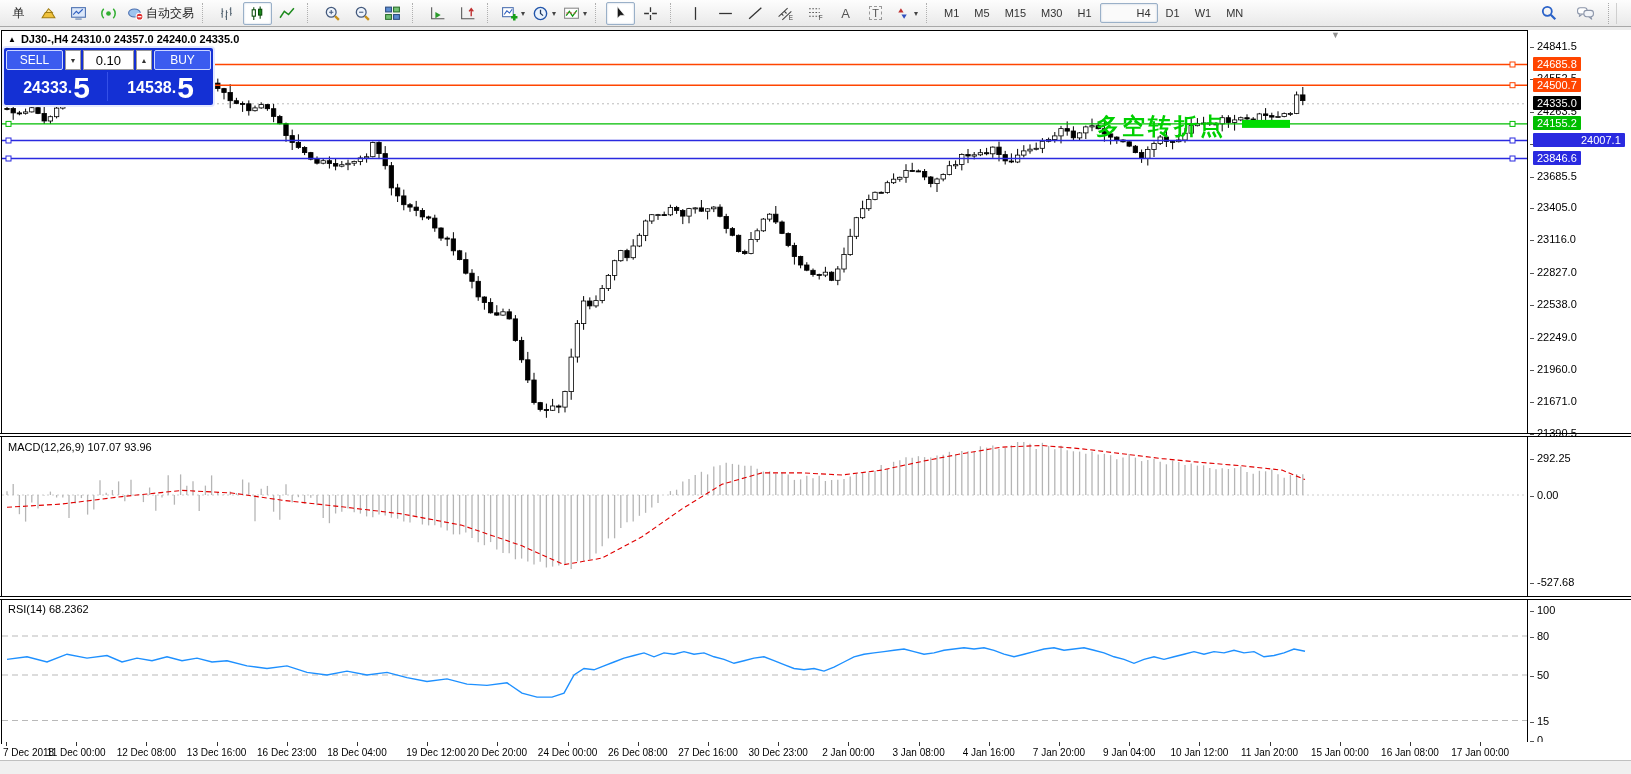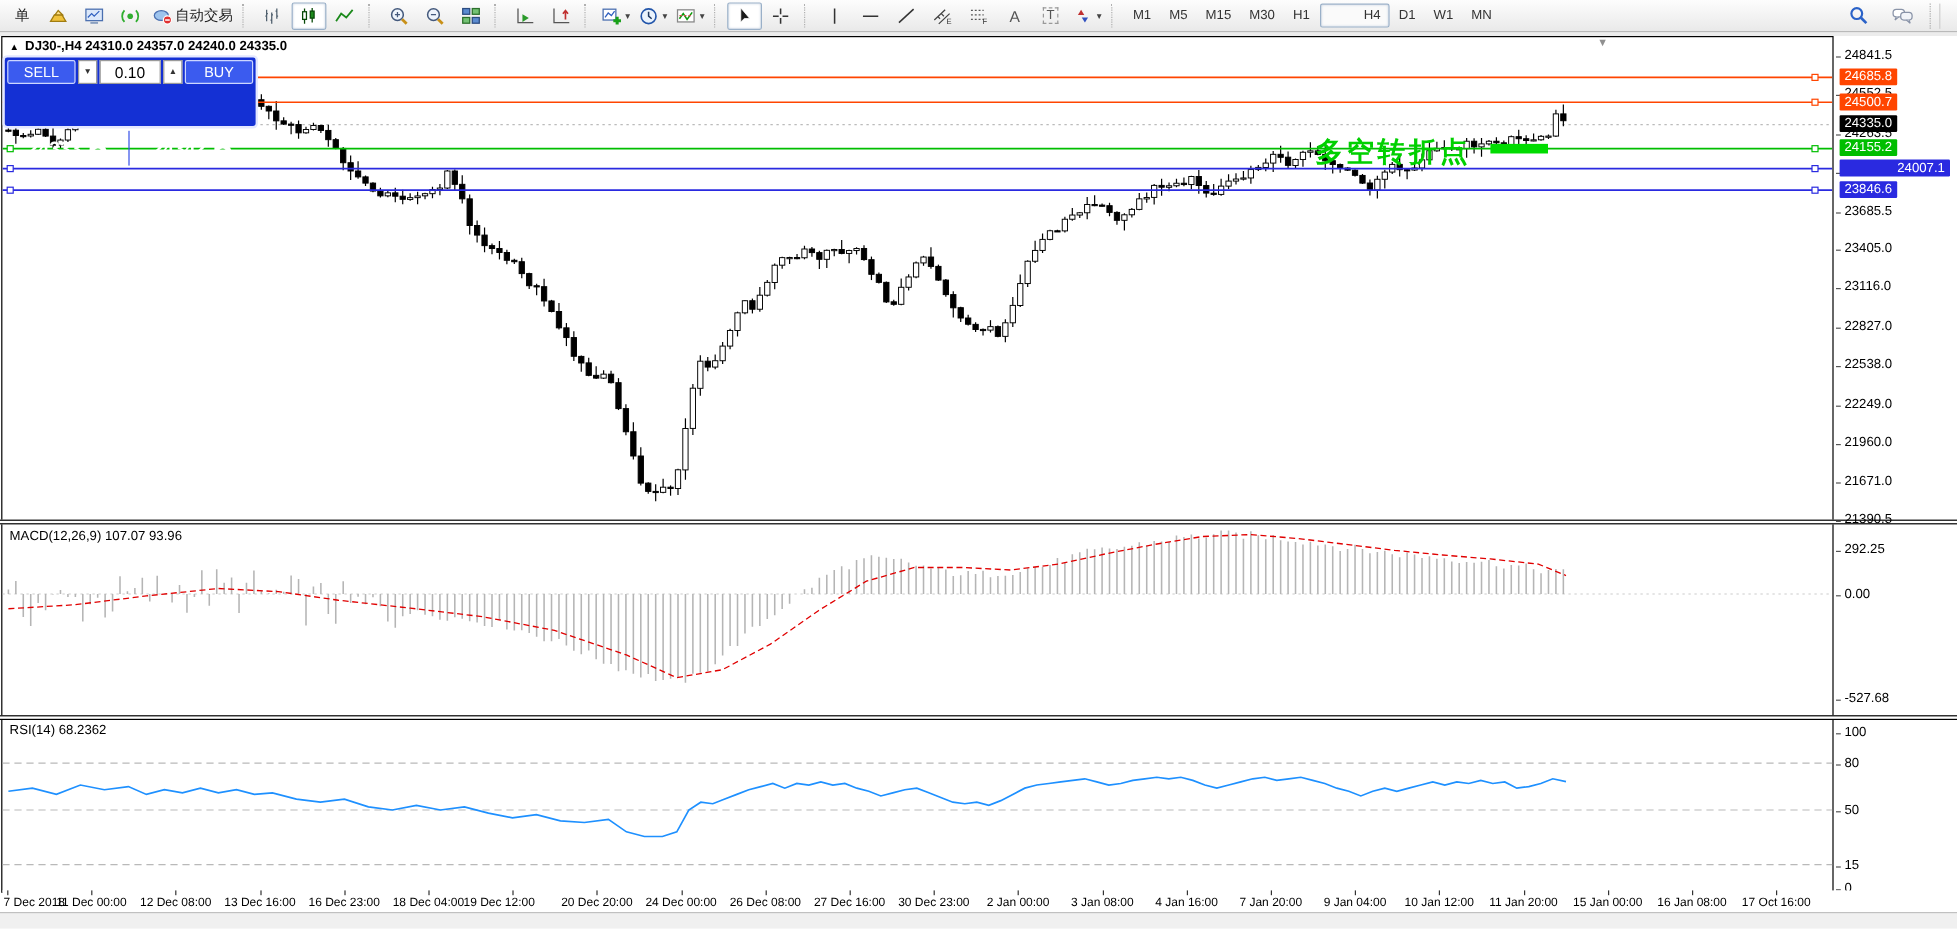--- a/index.html
+++ b/index.html
@@ -51,21 +51,21 @@
   
   #trade-panel{position:absolute;left:2px;top:46px;width:213px;height:61px;background:#1430d4;
     border:2px solid #e4e8ff;border-radius:4px;box-sizing:border-box;}
   #tp-row1{display:flex;gap:2px;padding:2px;height:24px;box-sizing:border-box;}
   .sellbuy{flex:0 0 55px;background:#3b5bef;border:1px solid #ccd6ff;border-radius:2px;
     color:#fff;font-size:12px;display:flex;align-items:center;justify-content:center;text-align:right;}
   .spin{width:16px;background:#fff;border:1px solid #9a9a9a;display:flex;align-items:center;
     justify-content:center;font-size:7px;color:#333;box-sizing:border-box;}
   #vol-input{flex:1;min-width:0;background:#fff;border:1px solid #9a9a9a;font-size:13px;
     text-align:right;padding-right:12px;color:#000;font-family:"Liberation Sans",sans-serif;}
-  #tp-row2{display:flex;gap:2px;padding:0 2px 2px;height:31px;box-sizing:border-box;margin-top:37px;}
+  #tp-row2{display:flex;gap:2px;padding:0 2px 2px;height:31px;box-sizing:border-box;}
   .pricecell{flex:1;display:flex;align-items:flex-end;justify-content:center;color:#fff;
     font-weight:bold;border-right:1px solid #3550e8;}
   .pricecell:last-child{border-right:none;}
   .pmain{font-size:16px;line-height:26px;}
   .pbig{font-size:30px;line-height:27px;margin-left:1px;}
 </style>
 </head>
 <body>
 
 <div class="toolbar">
@@ -996,21 +996,21 @@
         <span>▲</span>
       </span>
     <span class="sellbuy">BUY</span>
   </div>
   <div id="tp-row2">
     <span class="pricecell">
       <span class="pmain">24333.</span>
       <span class="pbig">5</span>
     </span>
     <span class="pricecell">
-      <span class="pmain">24342.</span>
+      <span class="pmain">14538.</span>
       <span class="pbig">5</span>
     </span>
   </div>
 </div>
 
 <div id="axis-col">
     <div class="axlab" style="top: 10px;">24841.5</div>
     <div class="axlab" style="top: 42.3991px;">24552.5</div>
     <div class="axlab" style="top: 74.7982px;">24263.5</div>
     <div class="axlab" style="top: 107.197px;">23974.5</div>
@@ -1045,21 +1045,21 @@
     <span class="tlab" style="left: 74.2px; transform: translateX(-50%);">11 Dec 00:00</span>
     <div class="tick" style="left: 144.4px;"></div>
     <span class="tlab" style="left: 144.4px; transform: translateX(-50%);">12 Dec 08:00</span>
     <div class="tick" style="left: 214.6px;"></div>
     <span class="tlab" style="left: 214.6px; transform: translateX(-50%);">13 Dec 16:00</span>
     <div class="tick" style="left: 284.8px;"></div>
     <span class="tlab" style="left: 284.8px; transform: translateX(-50%);">16 Dec 23:00</span>
     <div class="tick" style="left: 355px;"></div>
     <span class="tlab" style="left: 355px; transform: translateX(-50%);">18 Dec 04:00</span>
     <div class="tick" style="left: 425.2px;"></div>
-    <span class="tlab" style="left: 414px; transform: translateX(-50%);">19 Dec 12:00</span>
+    <span class="tlab" style="left: 434px; transform: translateX(-50%);">19 Dec 12:00</span>
     <div class="tick" style="left: 495.4px;"></div>
     <span class="tlab" style="left: 495.4px; transform: translateX(-50%);">20 Dec 20:00</span>
     <div class="tick" style="left: 565.6px;"></div>
     <span class="tlab" style="left: 565.6px; transform: translateX(-50%);">24 Dec 00:00</span>
     <div class="tick" style="left: 635.8px;"></div>
     <span class="tlab" style="left: 635.8px; transform: translateX(-50%);">26 Dec 08:00</span>
     <div class="tick" style="left: 706px;"></div>
     <span class="tlab" style="left: 706px; transform: translateX(-50%);">27 Dec 16:00</span>
     <div class="tick" style="left: 776.2px;"></div>
     <span class="tlab" style="left: 776.2px; transform: translateX(-50%);">30 Dec 23:00</span>
@@ -1075,15 +1075,15 @@
     <span class="tlab" style="left: 1127.2px; transform: translateX(-50%);">9 Jan 04:00</span>
     <div class="tick" style="left: 1197.4px;"></div>
     <span class="tlab" style="left: 1197.4px; transform: translateX(-50%);">10 Jan 12:00</span>
     <div class="tick" style="left: 1267.6px;"></div>
     <span class="tlab" style="left: 1267.6px; transform: translateX(-50%);">11 Jan 20:00</span>
     <div class="tick" style="left: 1337.8px;"></div>
     <span class="tlab" style="left: 1337.8px; transform: translateX(-50%);">15 Jan 00:00</span>
     <div class="tick" style="left: 1408px;"></div>
     <span class="tlab" style="left: 1408px; transform: translateX(-50%);">16 Jan 08:00</span>
     <div class="tick" style="left: 1478.2px;"></div>
-    <span class="tlab" style="left: 1478.2px; transform: translateX(-50%);">17 Oct 16:00</span>
+    <span class="tlab" style="left: 1478.2px; transform: translateX(-50%);">17 Jan 00:00</span>
   </div>
 <div id="statusbar"></div>
 
 </body></html>

